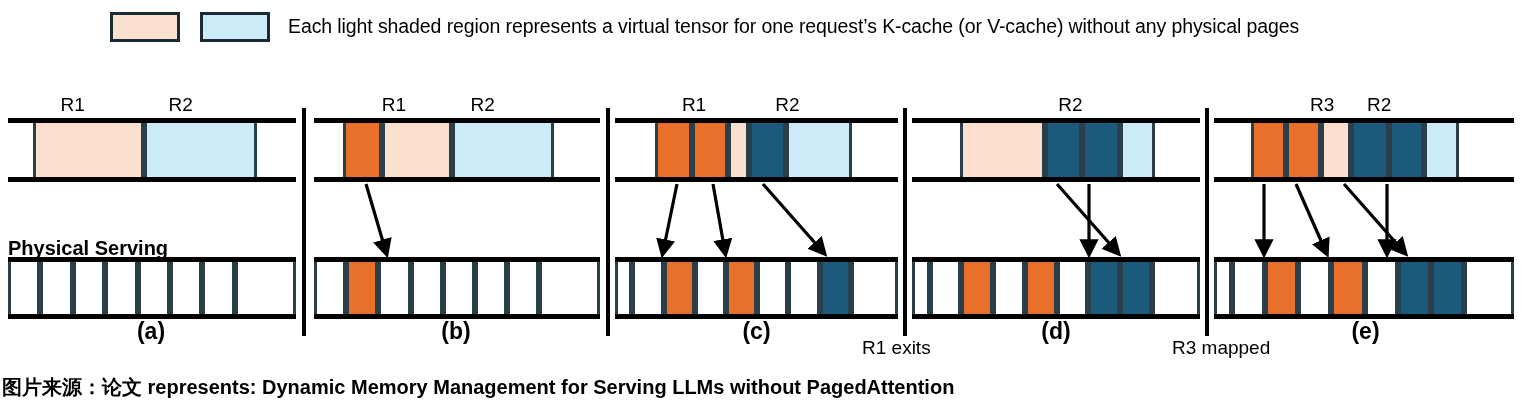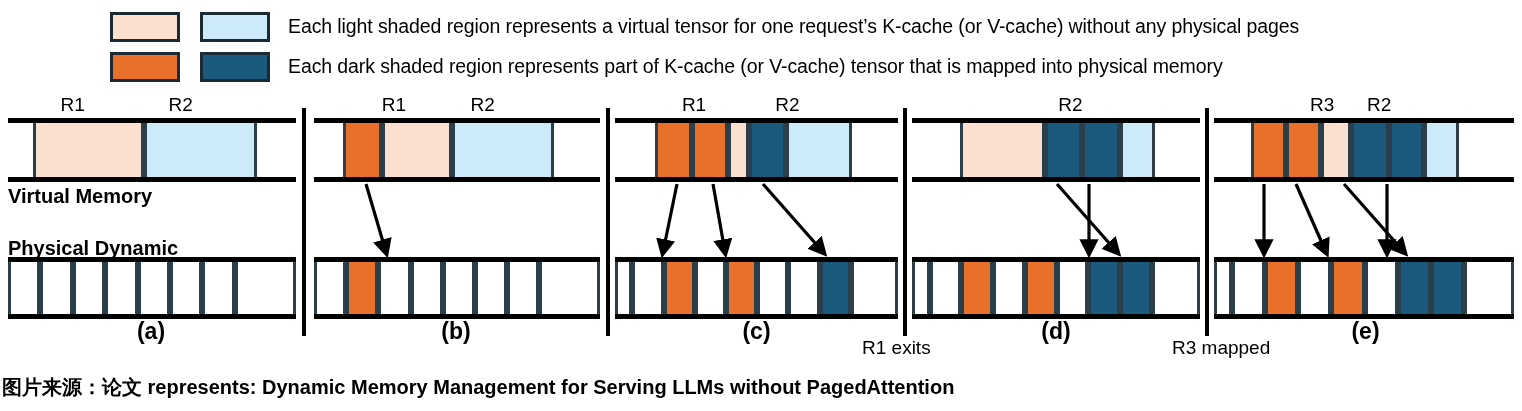--- a/index.html
+++ b/index.html
@@ -68,30 +68,24 @@
 <div class="fig">
 
   <div class="legend">
 
     <div class="legend-row r1">
       <span class="sw" style="background: rgb(251, 224, 208); border-color: rgb(28, 43, 51);"></span>
       <span class="sw gap" style="background: rgb(205, 234, 248); border-color: rgb(28, 43, 51);"></span>
       <span class="legend-text">Each light shaded region represents a virtual tensor for one request’s K-cache (or V-cache) without any physical pages</span>
     </div>
 
-    <div class="legend-row r2">
-      <span class="sw" style="background: rgb(232, 112, 42); border-color: rgb(28, 43, 51);"></span>
-      <span class="sw gap" style="background: rgb(27, 90, 125); border-color: rgb(28, 43, 51);"></span>
-      <span class="legend-text">Each dark shaded region represents part of K-cache (or V-cache) tensor that is mapped into physical memory</span>
-    </div>
 
   </div>
 
-  <div class="rowcap v">Virtual Memory</div>
-  <div class="rowcap p">Physical Dynamic</div>
+  <div class="rowcap p">Physical Serving</div>
 
   <div id="panels-host">
       <div class="panel pA" style="left: 0px; width: 302px;">
         <div class="rlabel" style="left: 60.56px;">R1</div>
         <div class="rlabel" style="left: 168.56px;">R2</div>
         <div class="bar virt" style="left: 8px; width: 288px;">
           <div class="cells">
             <div class="cell" style="flex: 9 0 0px; background: rgb(255, 255, 255);"></div>
             <div class="cell div" style="flex: 38 0 0px; background: rgb(251, 224, 208);"></div>
             <div class="cell div" style="flex: 39 0 0px; background: rgb(205, 234, 248);"></div>

